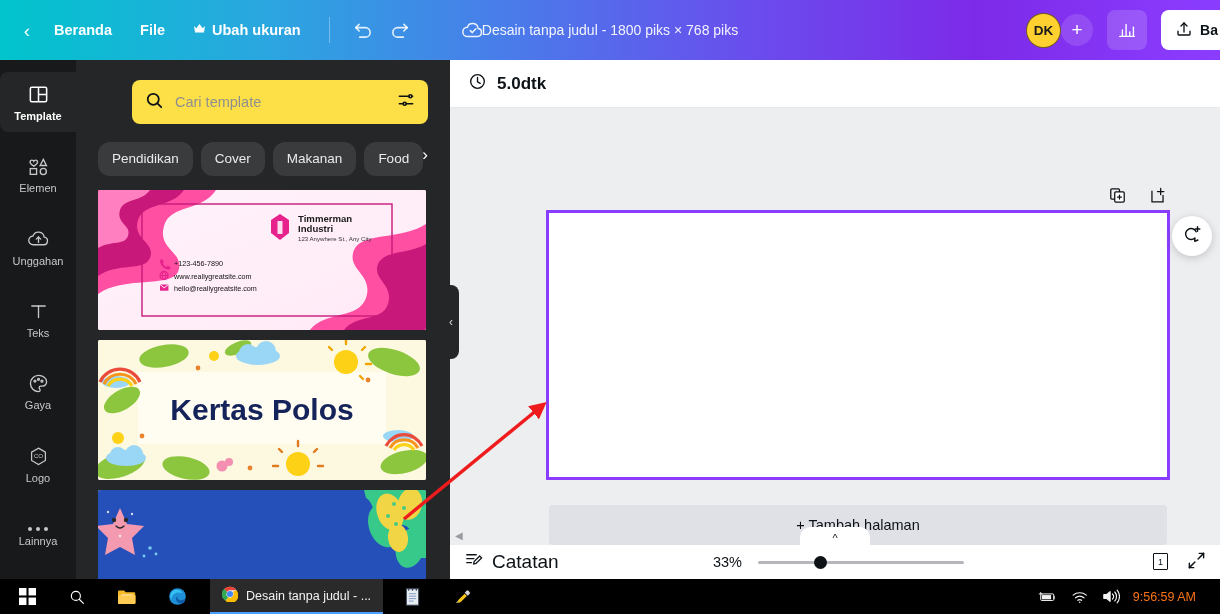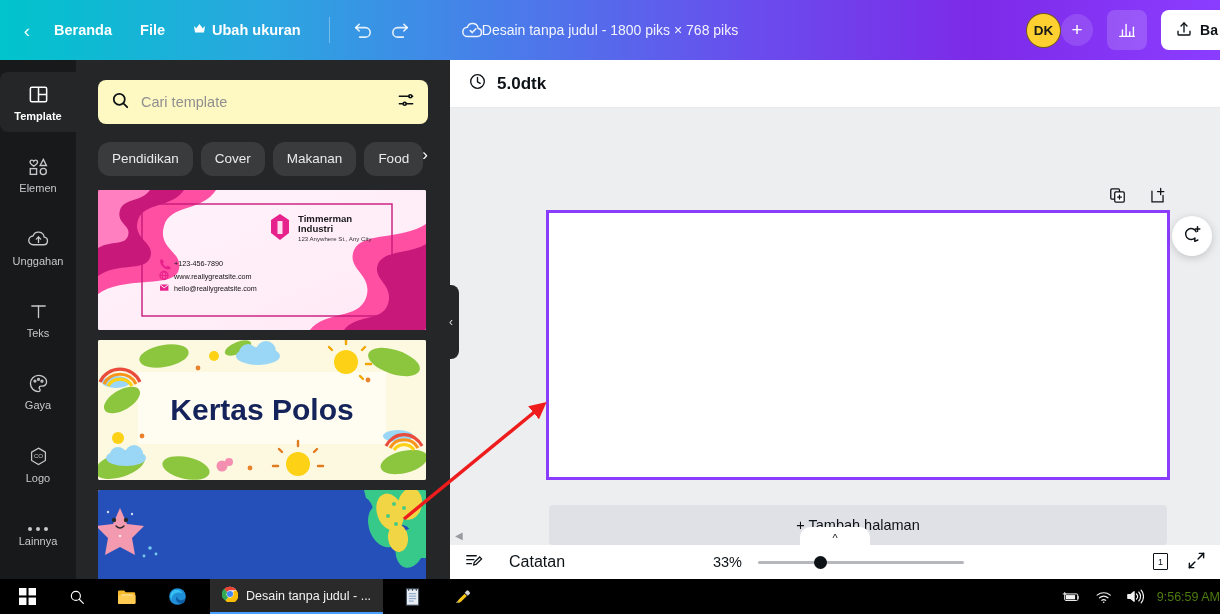--- a/index.html
+++ b/index.html
@@ -86,22 +86,22 @@
   .rail-dots { display: flex; gap: 4px; align-items: center; }
   .rail-dots i { width: 4px; height: 4px; border-radius: 50%; background: #c7c8ca; display: block; }
 
   
   .panel {
     position: absolute; left: 76px; top: 60px; width: 374px; height: 519px;
     background: #252627; overflow: hidden;
   }
   .search-wrap { padding: 20px 22px 0 22px; }
   .search-box {
-    height: 44px; background: #fef9c3; border-radius: 8px;
-    display: flex; align-items: center; padding: 0 12px; gap: 10px;
+    height: 44px; background: #fde047; border-radius: 8px;
+    display: flex; align-items: center; padding: 0 12px; gap: 10px; margin-left: 34px;
   }
   .search-input {
     flex: 1; border: 0; outline: 0; font-size: 14.5px; color: #7a7a7a;
     font-family: "Liberation Sans", sans-serif; background: transparent;
   }
   .search-input::placeholder { color: #8f8f8f; }
   .chips {
     display: flex; align-items: center; gap: 8px;
     padding: 15px 0 0 22px; position: relative; height: 54px;
   }
@@ -163,21 +163,21 @@
   .tab-pull {
     position: absolute; left: 50%; transform: translateX(-50%); bottom: 0;
     width: 70px; height: 18px; background: #fff; border-radius: 10px 10px 0 0;
     display: flex; align-items: flex-end; justify-content: center;
     color: #0d1216; font-size: 11px; padding-bottom: 1px;
   }
   .canvas-foot {
     position: absolute; left: 0; bottom: 0; width: 770px; height: 34px;
     background: #fff; display: flex; align-items: center; padding: 0 14px;
   }
-  .notes { display: flex; align-items: center; gap: 26px; font-size: 16px; color: #0d1216; }
+  .notes { display: flex; align-items: center; gap: 9px; font-size: 19px; color: #0d1216; }
   .zoom-group {
     position: absolute; left: 50%; transform: translateX(-50%);
     display: flex; align-items: center; gap: 16px;
   }
   .zoom-pct { font-size: 14.5px; color: #0d1216; min-width: 36px; text-align: right; }
   .slider { position: relative; width: 206px; height: 16px; display: flex; align-items: center; }
   .slider-track { width: 100%; height: 3px; background: #b5b7bd; border-radius: 2px; }
   .slider-knob {
     position: absolute; left: 56px; width: 13px; height: 13px;
     border-radius: 50%; background: #0d1216;
@@ -204,21 +204,21 @@
   }
   .tb-btn { width: 42px; height: 35px; display: flex; align-items: center; justify-content: center; }
   .task-chip {
     height: 35px; display: flex; align-items: center; gap: 8px;
     padding: 0 12px; background: #2a2a2a; border-bottom: 2px solid #4a9eff;
     color: #f2f2f2; font-size: 12.5px; max-width: 180px; white-space: nowrap; overflow: hidden;
     margin-left: 4px;
   }
   .tray {
     margin-left: auto; display: flex; align-items: center; gap: 13px;
-    padding-right: 0; color: #4d7c0f; font-size: 12.5px;
+    padding-right: 24px; color: #f97316; font-size: 12.5px;
   }
   .tray svg { display: block; }
 </style>
 </head>
 <body>
 
 <div id="app">
 
   <div class="topbar">
     <div class="tb-left">

